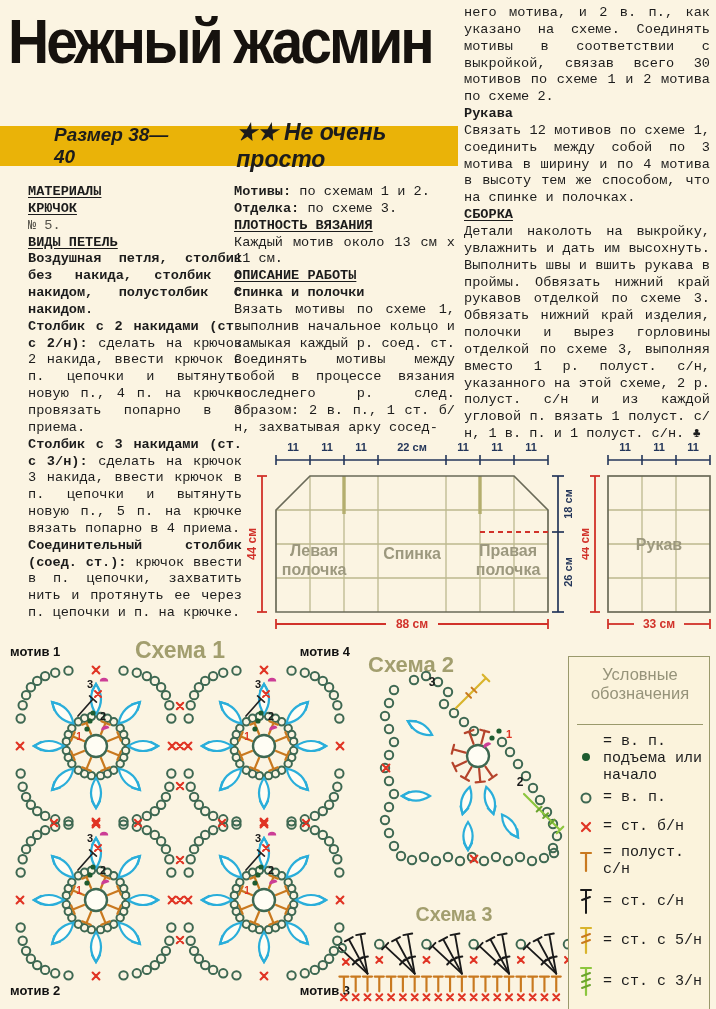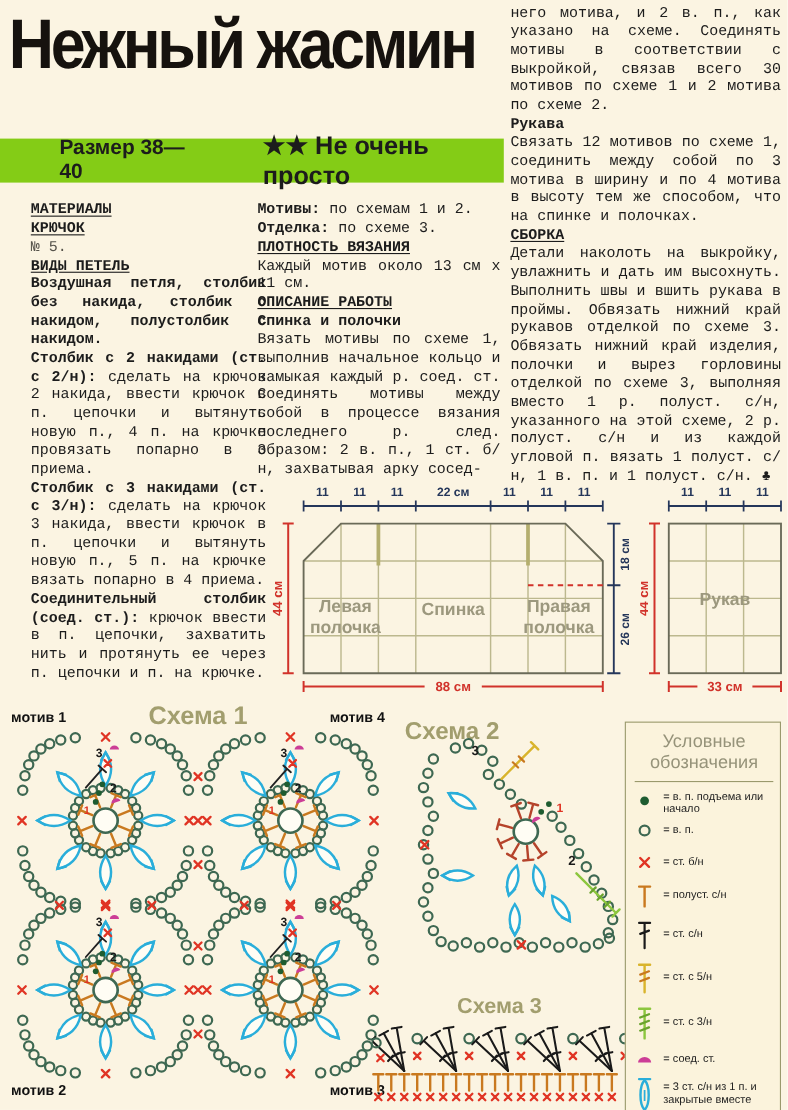--- a/index.html
+++ b/index.html
@@ -1,33 +1,33 @@
 <!DOCTYPE html>
 <html><head>
 <meta charset="utf-8">
 <style>
   html,body{margin:0;padding:0;}
   .page{position:relative;width:716px;height:1009px;background:#fbf4e2;font-family:"Liberation Sans",sans-serif;color:#1c1c1c;overflow:hidden;}
   .title{position:absolute;left:8px;top:4px;width:452px;font-size:57px;font-weight:bold;letter-spacing:-3px;color:#16120e;transform:scaleY(1.12);transform-origin:top left;white-space:nowrap;}
-  .band{position:absolute;left:0;top:126px;width:458px;height:40px;background:#84cc16;display:flex;align-items:center;}
+  .band{position:absolute;left:0;top:126px;width:458px;height:40px;background:#eab308;display:flex;align-items:center;font-style:italic;}
   .band .size{margin-left:54px;font-size:19px;font-weight:bold;}
   .band .diff{margin-left:60px;font-size:23px;font-weight:bold;}
   .col{position:absolute;font-size:13.6px;line-height:1.24;text-align:justify;}
   .col-left{left:28px;top:184px;width:214px;}
   .col-mid{left:234px;top:184px;width:221px;}
   .col-right{left:464px;top:5px;width:246px;}
   .h{font-weight:bold;text-decoration:underline;text-underline-offset:2px;}
   .b{font-weight:bold;}
   .grey{color:#55524a;}
   p{margin:0;font-family:Liberation Mono, monospace;}
   .legend-box{position:absolute;left:568px;top:656px;width:142px;background:#fbf3dc;border:1.4px solid #9a996c;box-sizing:border-box;padding:8px 6px 10px 8px;}
-  .legend-title{font-size:16.5px;color:#96937a;text-align:center;line-height:1.15;padding-bottom:7px;border-bottom:1.4px solid #9a996c;margin-bottom:8px;}
+  .legend-title{font-size:16.5px;color:#96937a;text-align:center;line-height:1.15;padding-bottom:21px;border-bottom:1.4px solid #9a996c;margin-bottom:8px;}
   .legend-row{display:flex;align-items:center;margin:3px 0;}
   .legend-row svg{flex:0 0 24px;}
-  .legend-row .lab{font-size:10px;line-height:1.15;margin-left:2px;}
+  .legend-row .lab{font-size:15px;line-height:1.15;margin-left:2px;font-family:Liberation Mono, monospace;}
   svg text{font-family:"Liberation Sans",sans-serif;}
   .abs{position:absolute;}
 </style>
 </head>
 <body>
 
 <div class="page">
 
   <div class="title">Нежный жасмин</div>
   <div class="band">

